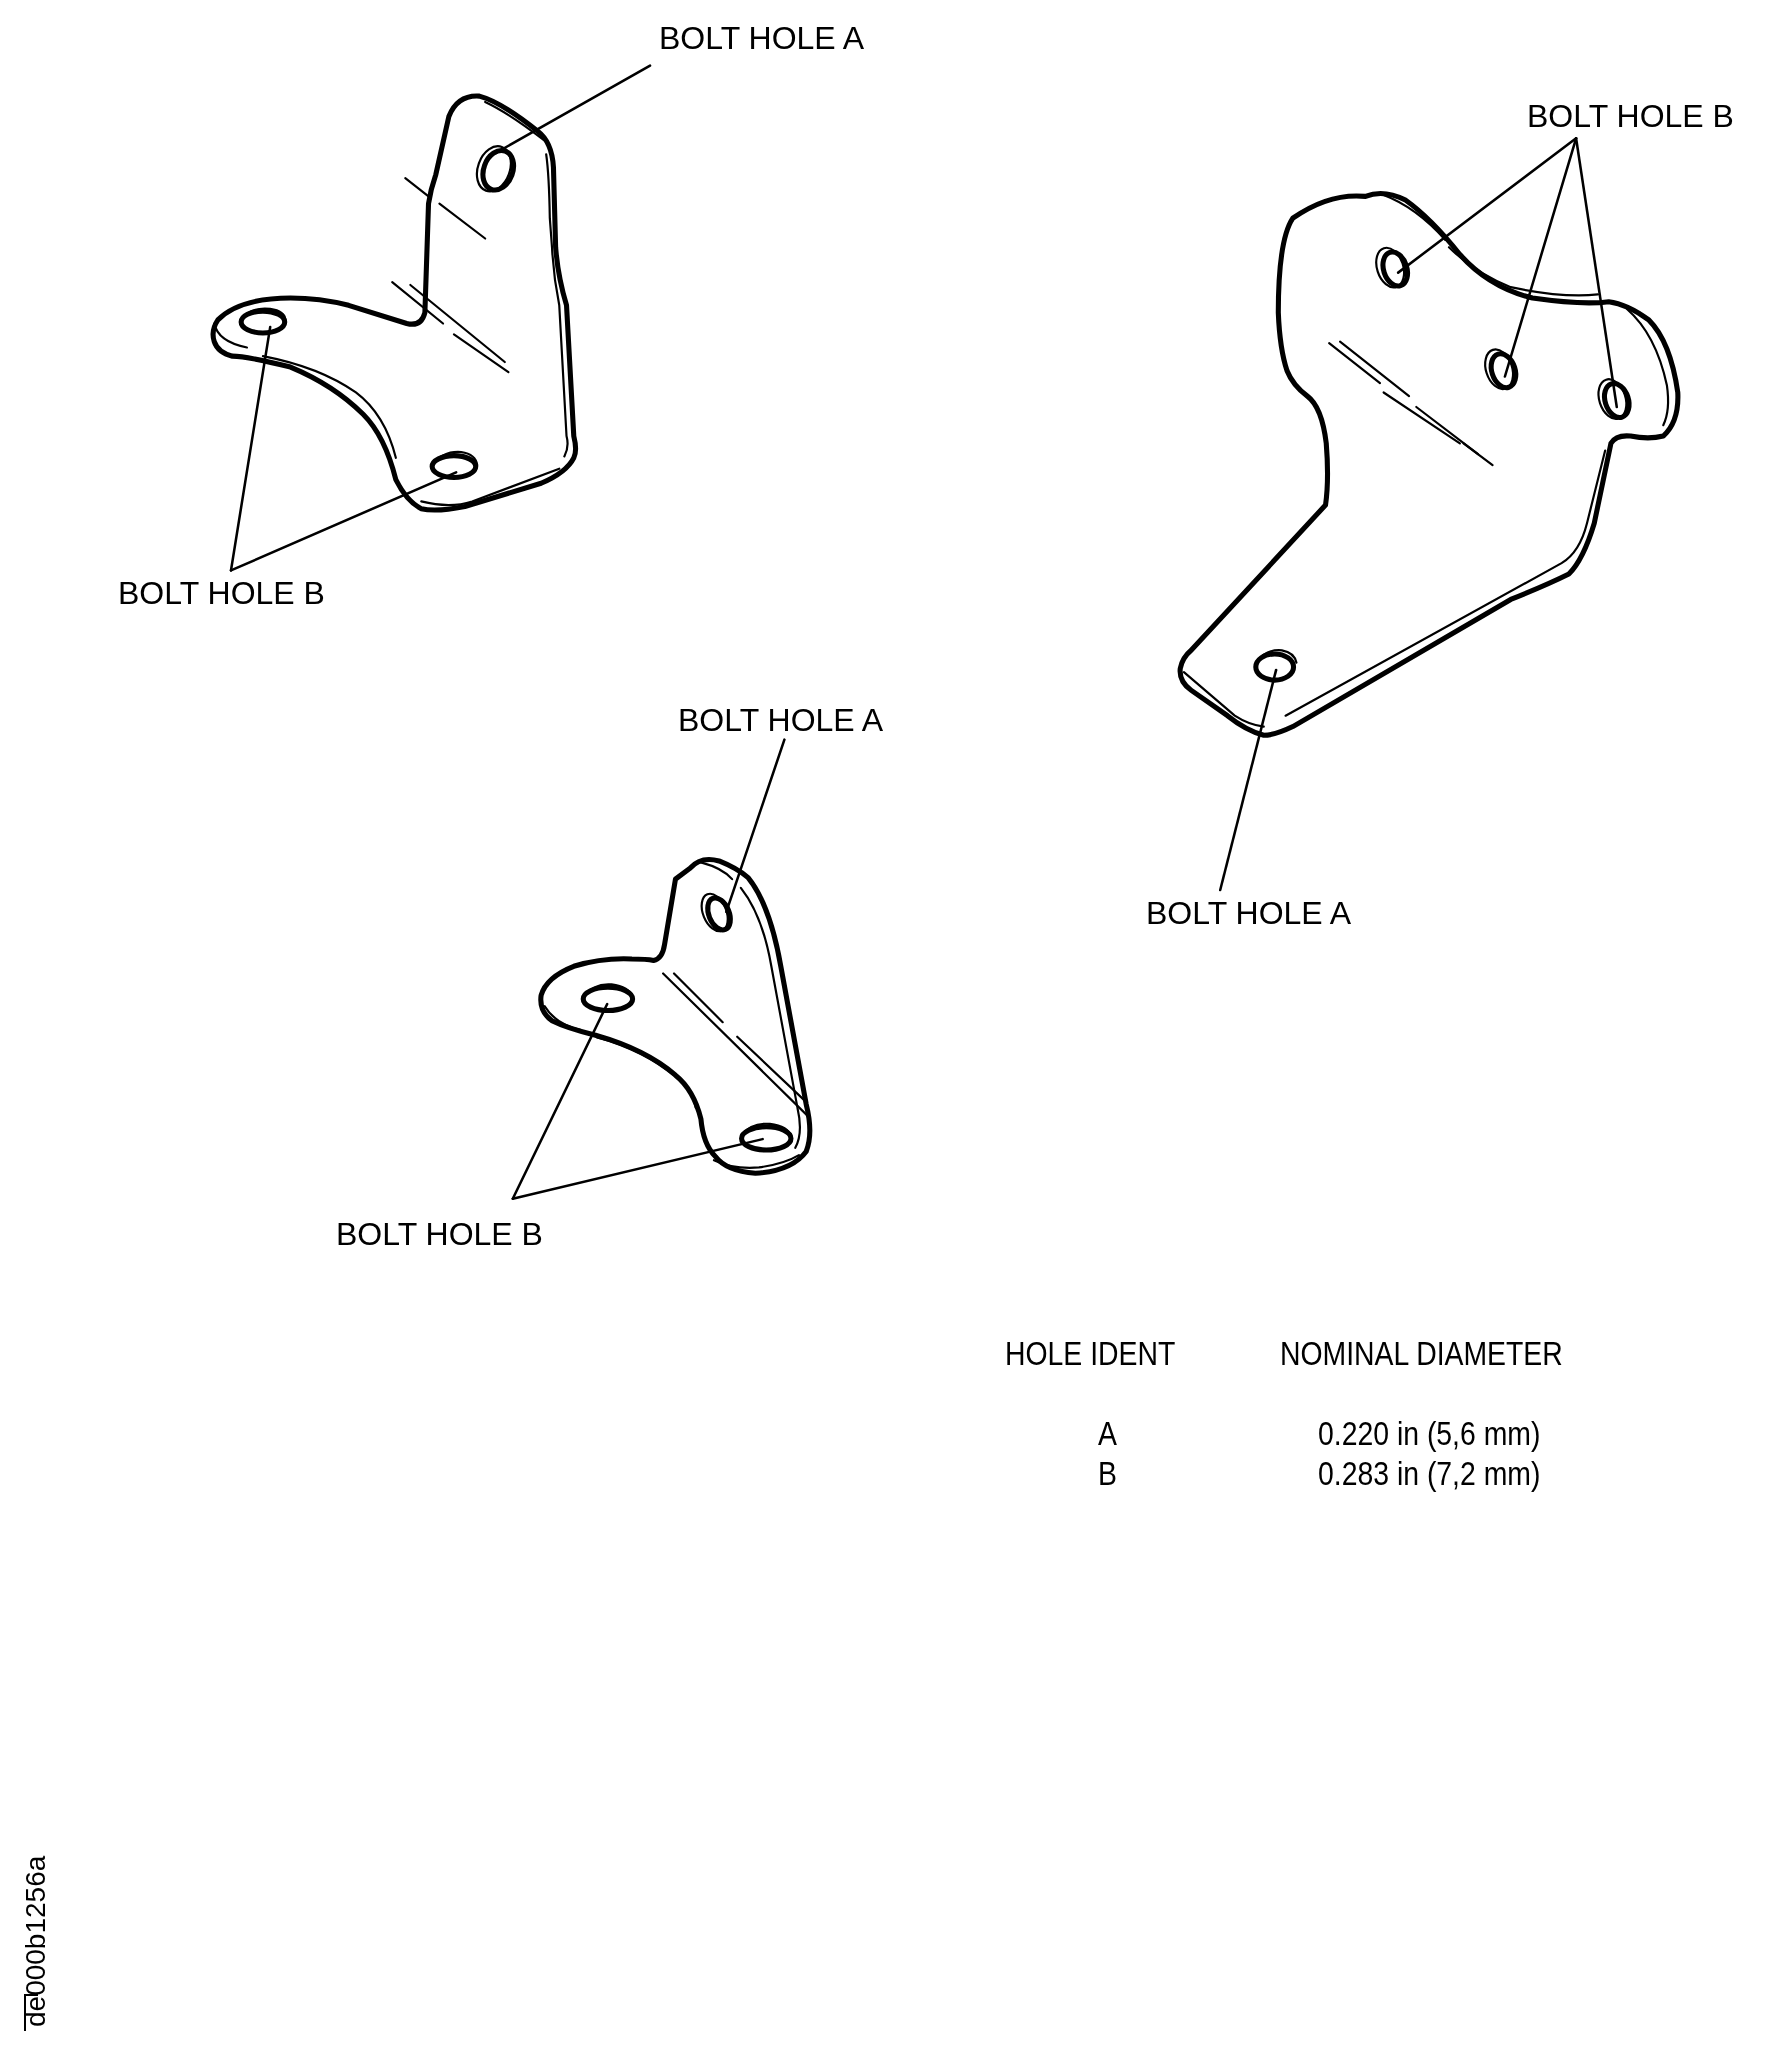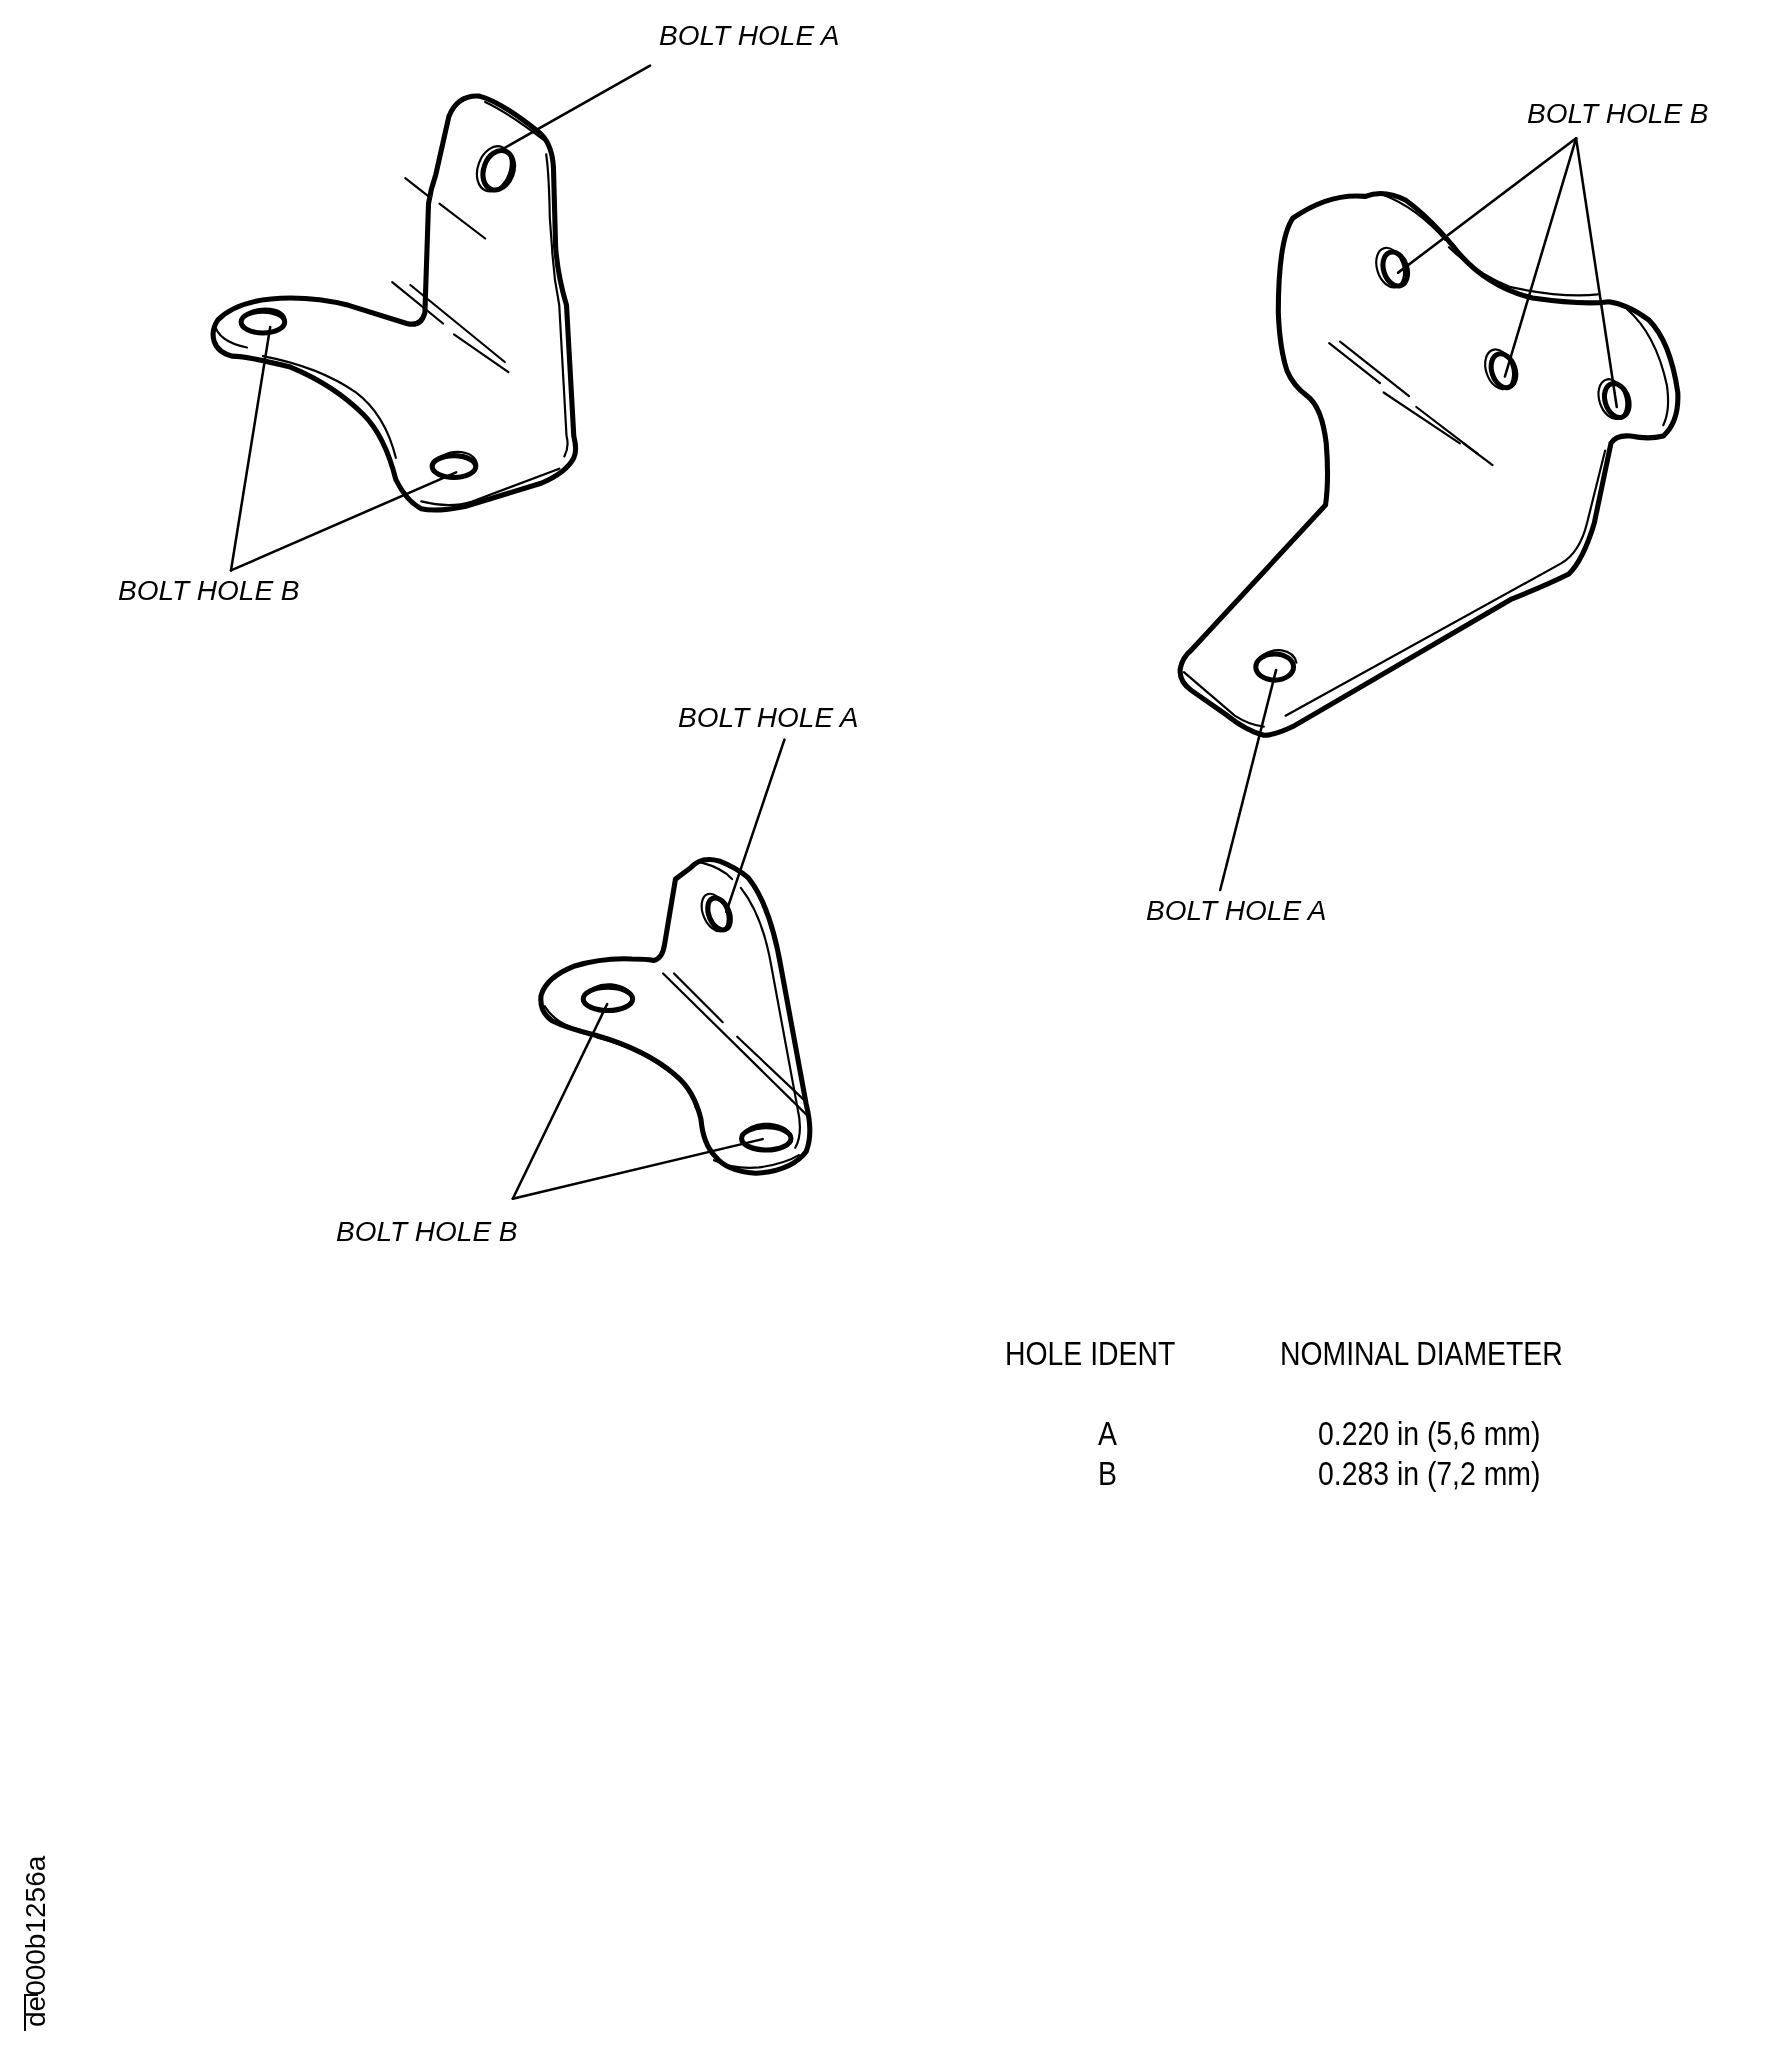--- a/index.html
+++ b/index.html
@@ -1,19 +1,19 @@
 <!DOCTYPE html>
 <html style="font-size:11.6px"><head>
 <meta charset="utf-8">
 <style>
   html, body { margin: 0; padding: 0; background: #ffffff; }
   body { width: 1786px; height: 2056px; position: relative; overflow: hidden;
          font-family: "Liberation Sans", "DejaVu Sans", sans-serif; color: #000; }
   #drawing { position: absolute; left: 0; top: 0; width: 1786px; height: 2056px; }
-  .lbl { position: absolute; font-size: 28px; line-height: 1; white-space: nowrap; letter-spacing: 0px; font-style: italic; }
+  .lbl { position: absolute; font-size: 32px; line-height: 1; white-space: nowrap; letter-spacing: 0px; }
   .tbl { position: absolute; font-size: 33px; line-height: 1; white-space: nowrap;
          transform: scaleX(0.86); transform-origin: left top; }
   .fig-id { position: absolute; left: 22px; top: 2027px; font-size: 28px; line-height: 1;
             transform: rotate(-90deg); transform-origin: left top; white-space: nowrap; }
   .fig-corner { position: absolute; left: 24px; top: 1994px; width: 11.6px; height: 35px;
                 border-left: 2.2px solid #000; border-top: 2.2px solid #000; }
   .thick { fill: none; stroke: #000; stroke-width: 7; stroke-linecap: round; stroke-linejoin: round; }
   .thin { fill: none; stroke: #000; stroke-width: 3; stroke-linecap: round; stroke-linejoin: round; }
   .leader { fill: none; stroke: #000; stroke-width: 3.5; stroke-linecap: round; }
 </style>

